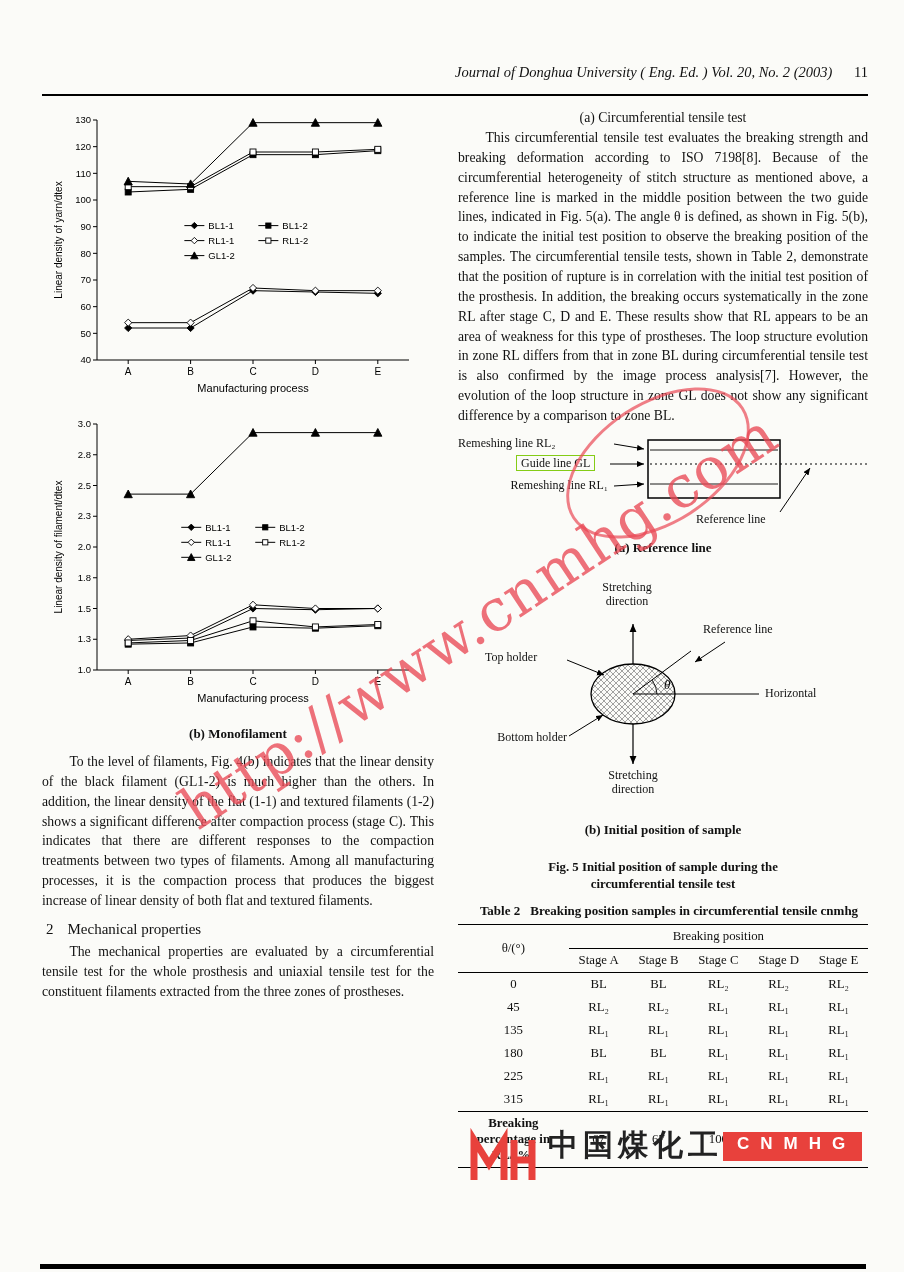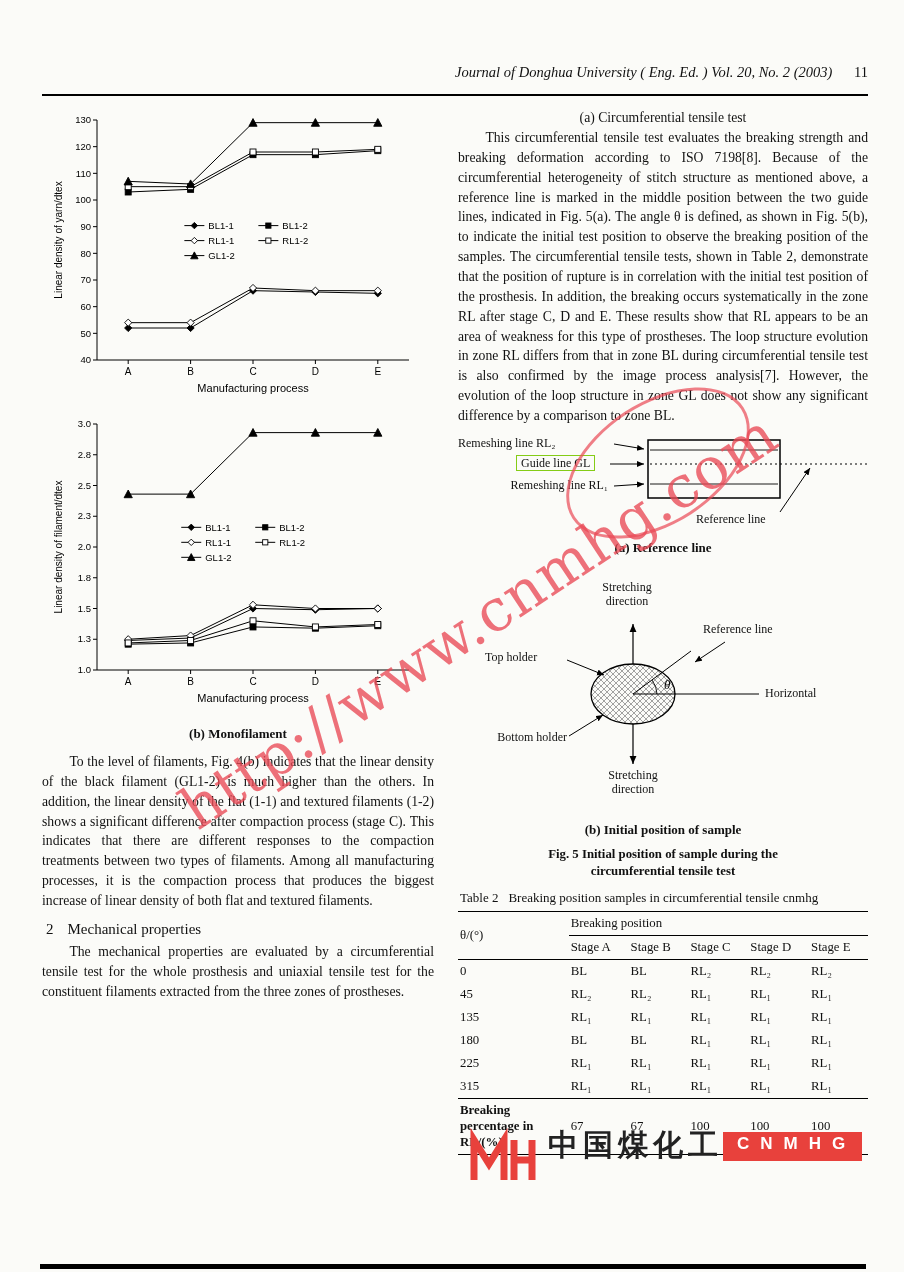--- a/index.html
+++ b/index.html
@@ -28,27 +28,27 @@
 
   .subsection-a { font-size:13.7px; text-align:center; margin-bottom:2px; }
 
   .diagram { position:relative; margin:8px auto 0 auto; }
   .diagramA { width:420px; height:102px; }
   .diagramB { width:400px; height:252px; margin-top:10px; }
   .dlabel { position:absolute; font-size:12px; line-height:1.2; white-space:normal; }
   .dlabel.boxed { border:1px solid #84cc16; padding:0 4px; }
   .diag-caption { font-size:13px; font-weight:bold; text-align:center; margin:4px 0 2px 0; }
 
-  .fig5-caption { font-size:12.8px; font-weight:bold; line-height:1.35; width:300px; margin:8px auto 10px auto; text-align:center; }
-
-  .table-heading { display:flex; font-size:13px; font-weight:normal; line-height:1.3; margin:10px 0 2px 2px; }
+  .fig5-caption { font-size:12.8px; font-weight:bold; line-height:1.35; width:300px; margin:21px auto 10px auto; text-align:center; }
+
+  .table-heading { display:flex; font-size:13px; font-weight:bold; line-height:1.3; margin:10px 0 2px 12px;justify-content:center; }
   .table-heading .tlabel { flex:none; margin-right:10px; }
   table.t2 { width:100%; border-collapse:collapse; font-size:12.8px;
              border-top:1.7px solid #000; border-bottom:1.7px solid #000; margin-top:4px; }
-  .t2 th, .t2 td { text-align:left; font-weight:normal; padding:3.5px 2px; line-height:1.25; }
+  .t2 th, .t2 td { text-align:center; font-weight:normal; padding:3.5px 2px; line-height:1.25; }
   .t2 th.group { border-bottom:1px solid #000; }
   .t2 th.angle { border-bottom:1px solid #000; vertical-align:middle; }
   .t2 thead tr.r2 th { border-bottom:1px solid #000; }
   .t2 tbody tr:last-child { border-top:1px solid #000; }
   .t2 tbody tr:last-child td:first-child { font-weight:600; }
   .t2 td.c-angle { width:27%; }
 
   .watermark-text {
     position:absolute; left:168px; top:786px; z-index:5; pointer-events:none;
     font-size:58px; letter-spacing:1px; white-space:nowrap;

